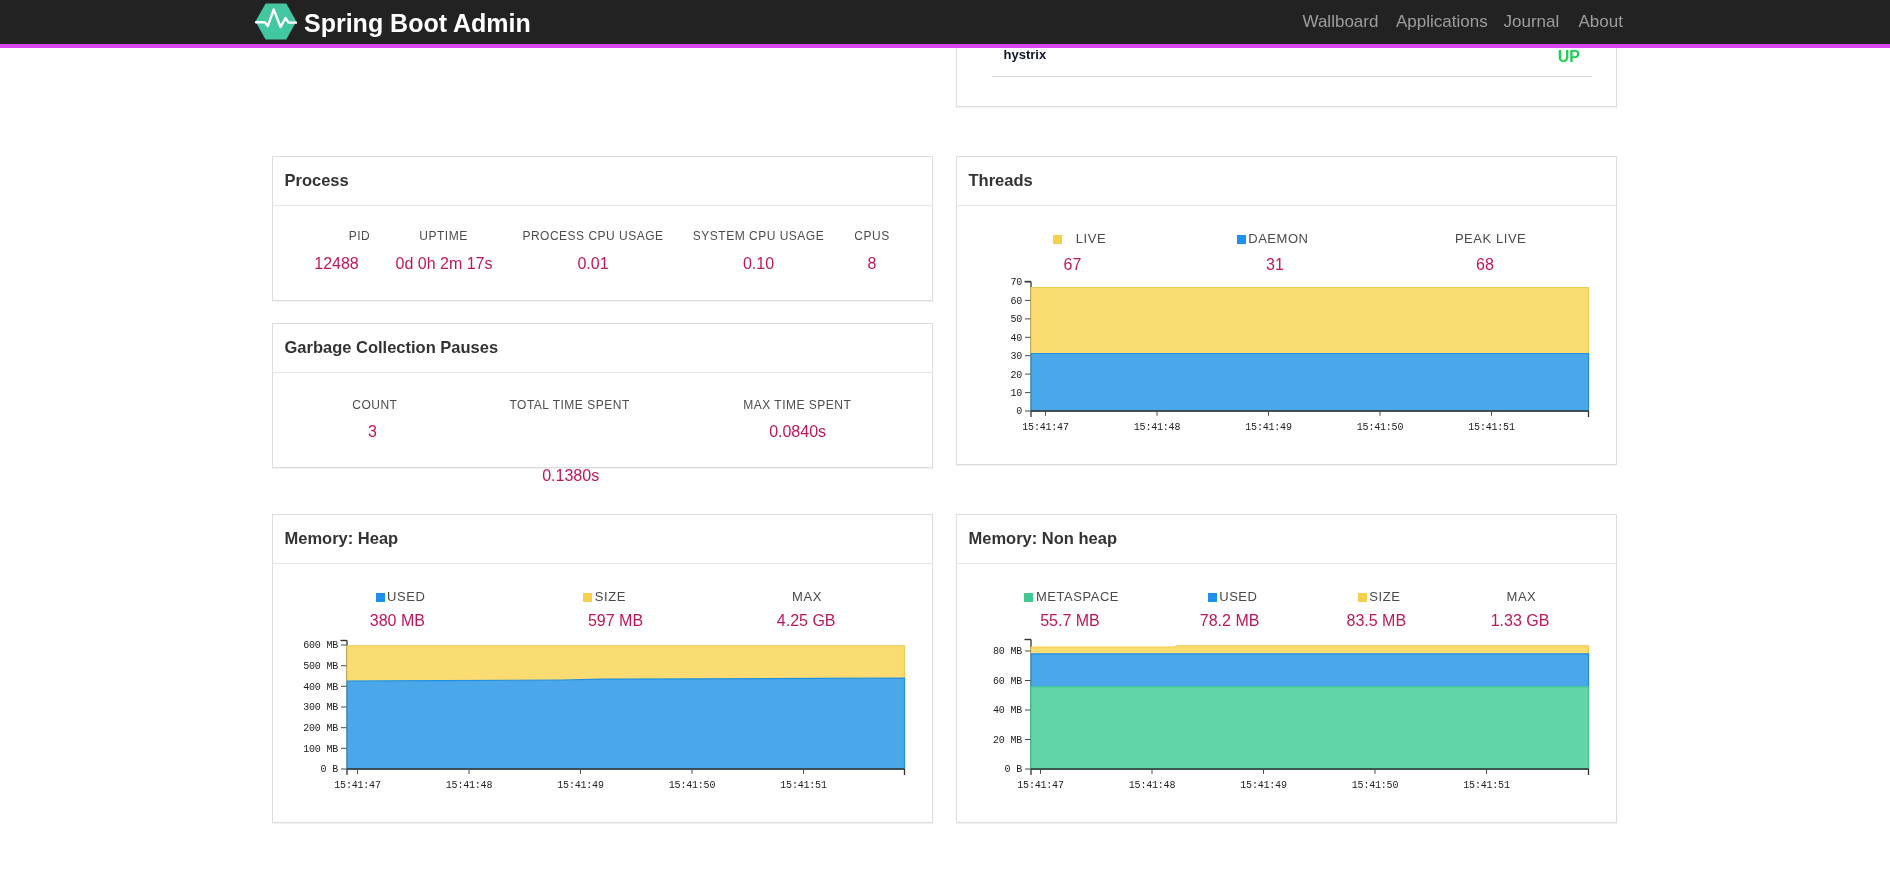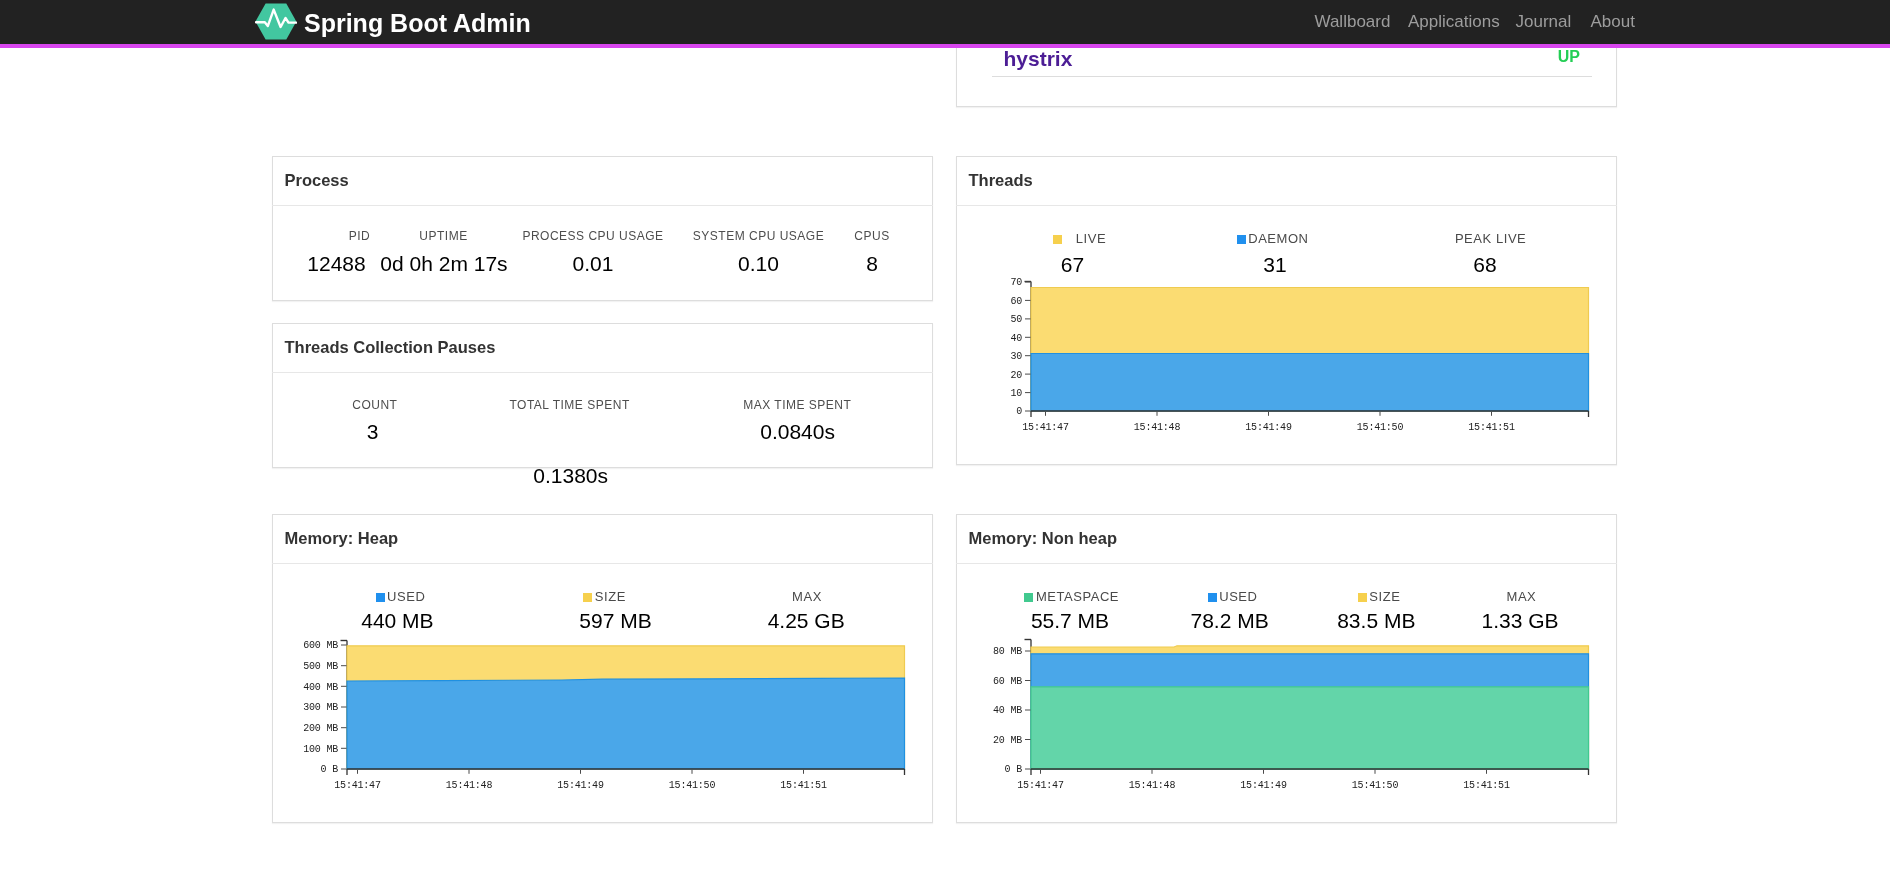--- a/index.html
+++ b/index.html
@@ -7,41 +7,41 @@
   .card{position:absolute;box-sizing:border-box;background:#fff;border:1px solid #ddd;
         border-radius:0;box-shadow:0 1px 1px rgba(0,0,0,.05);}
   .in{position:absolute;left:-1px;top:-1px;width:661px;height:100%;}
   .chead{position:absolute;left:0;top:0;width:661px;height:48.5px;border-bottom:1px solid #e7e7e7;}
   .ctitle{position:absolute;left:13px;top:0;height:32px;line-height:49px;
           font-size:16.5px;font-weight:bold;color:#333;}
   .lb{position:absolute;transform:translateX(-50%);font-size:12px;color:#4d4d4d;
       letter-spacing:0.5px;white-space:nowrap;line-height:18px;}
   .lg{position:absolute;font-size:13px;color:#4a4a4a;letter-spacing:0.55px;
       white-space:nowrap;line-height:18px;}
-  .vl{position:absolute;transform:translateX(-50%);font-size:21px;color:#000000;
+  .vl{position:absolute;transform:translateX(-50%);font-size:16px;color:#be185d;
       white-space:nowrap;line-height:22px;}
   .sw{position:absolute;width:9px;height:9px;}
-  .navlink{position:absolute;top:0;height:44px;line-height:44px;font-size:17px;color:#9d9d9d;margin-left:12px;}
+  .navlink{position:absolute;top:0;height:44px;line-height:44px;font-size:17px;color:#9d9d9d;}
 </style></head>
 <body>
 
 <div style="position:absolute;left:0;top:0;width:1890px;height:44px;background:#222;border-bottom:4px solid #d946ef;z-index:10;">
 <svg width="42" height="40" viewBox="0 0 42 40" style="position:absolute;left:255px;top:2px;">
       <polygon points="0.5,19.5 10.6,1.5 31.3,1.5 41.3,19.5 31.3,37.5 10.6,37.5" fill="#42C7A0"></polygon>
       <polyline points="1,20.2 9.8,20.2 12.8,24.1 18.7,7.6 25.6,25 30.5,16 33.5,20.6 41,20.6" fill="none" stroke="#fff" stroke-width="2.4" stroke-linecap="round" stroke-linejoin="round"></polyline>
     </svg>
 <div style="position:absolute;left:304px;top:0;height:44px;line-height:46px;font-size:25px;font-weight:bold;color:#fff;">Spring Boot Admin</div>
 <div class="navlink" style="left:1302.5px;">Wallboard</div>
 <div class="navlink" style="left:1396px;">Applications</div>
 <div class="navlink" style="left:1503.5px;">Journal</div>
 <div class="navlink" style="left:1578.5px;">About</div>
 </div>
 <div class="card" style="left:955.5px;top:-40px;width:661px;height:147px;">
     <div class="in">
-<div style="position:absolute;left:48px;top:86.5px;font-size:21px;font-weight:bold;color:#4c1d95;">hystrix</div>
+<div style="position:absolute;left:48px;top:86.5px;font-size:13px;font-weight:bold;color:#0f172a;">hystrix</div>
 <div style="position:absolute;right:36.5px;top:88px;font-size:16px;font-weight:bold;color:#24CE55;">UP</div>
 <div style="position:absolute;left:36.5px;top:115.8px;width:599.5px;height:1px;background:#ddd;"></div>
 </div>
   </div>
 <div class="card" style="left:271.5px;top:156px;width:661px;height:145px;">
     <div class="in">
 <div class="chead"></div>
       <div class="ctitle">Process</div>
 <div class="lb" style="left:65.0px;top:71.4px;margin-left:23px;">PID</div>
       <div class="vl" style="left:65.0px;top:96.6px;">12488</div>
@@ -51,21 +51,21 @@
       <div class="vl" style="left:321.5px;top:96.6px;">0.01</div>
       <div class="lb" style="left:487.0px;top:71.4px;">SYSTEM CPU USAGE</div>
       <div class="vl" style="left:487.0px;top:96.6px;">0.10</div>
       <div class="lb" style="left:600.5px;top:71.4px;">CPUS</div>
       <div class="vl" style="left:600.5px;top:96.6px;">8</div>
 </div>
   </div>
 <div class="card" style="left:271.5px;top:323px;width:661px;height:145px;">
     <div class="in">
 <div class="chead"></div>
-      <div class="ctitle">Threads Collection Pauses</div>
+      <div class="ctitle">Garbage Collection Pauses</div>
 <div class="lb" style="left:103.3px;top:72.7px;">COUNT</div>
       <div class="vl" style="left:101.0px;top:97.9px;">3</div>
       <div class="lb" style="left:298.1px;top:72.7px;">TOTAL TIME SPENT</div>
       <div class="vl" style="left:299.2px;top:97.9px;margin-top:44px;">0.1380s</div>
       <div class="lb" style="left:525.8px;top:72.7px;">MAX TIME SPENT</div>
       <div class="vl" style="left:526.1px;top:97.9px;">0.0840s</div>
 </div>
   </div>
 <div class="card" style="left:955.5px;top:156px;width:661px;height:309px;">
     <div class="in">
@@ -115,21 +115,21 @@
         <text x="535.5" y="273.9" text-anchor="middle" font-family="Liberation Mono, monospace" font-size="10px" letter-spacing="-0.2" fill="#222">15:41:51</text>
       </svg>
 </div>
   </div>
 <div class="card" style="left:271.5px;top:514px;width:661px;height:309px;">
     <div class="in">
 <div class="chead"></div>
       <div class="ctitle">Memory: Heap</div>
 <div class="sw" style="left:104.1px;top:78.5px;background:#2090EE;"></div>
       <div class="lg" style="left:115.5px;top:73.6px;">USED</div>
-      <div class="vl" style="left:125.9px;top:96.4px;">440 MB</div>
+      <div class="vl" style="left:125.9px;top:96.4px;">380 MB</div>
       <div class="sw" style="left:311.8px;top:78.5px;background:#F6D04D;"></div>
       <div class="lg" style="left:323.3px;top:73.6px;">SIZE</div>
       <div class="vl" style="left:344px;top:96.4px;">597 MB</div>
       <div class="lg" style="left:520.6px;top:73.6px;">MAX</div>
       <div class="vl" style="left:534.7px;top:96.4px;">4.25 GB</div>
 <svg width="661" height="309" viewBox="0 0 661 309" style="position:absolute;left:0;top:0;">
         <path d="M75.0,126.5 V255.0" stroke="#333" stroke-width="1.3" fill="none"></path>
         <path d="M75.0,131.8 L632.5,131.8 L632.5,255.0 L75.0,255.0 Z" fill="#FBDC72" stroke="#EFCB50" stroke-width="1.2"></path>
         <path d="M75.0,167.0 L170,166.6 L290,166.0 L330,165.2 L440,164.8 L545,164.4 L632.5,164.0 L632.5,255.0 L75.0,255.0 Z" fill="#4AA7E9" stroke="#2090E0" stroke-width="1.2"></path>
         <path d="M68.5,126.5 H75.0" stroke="#333" stroke-width="1.4" fill="none"></path>

